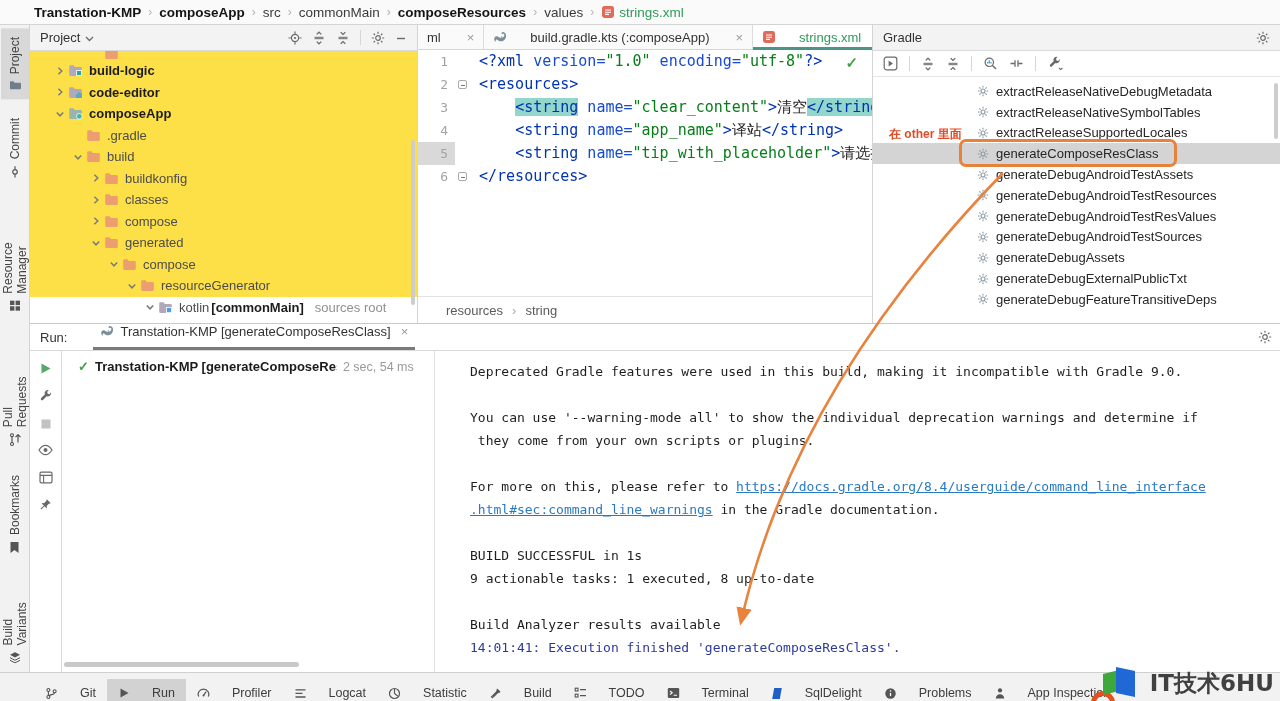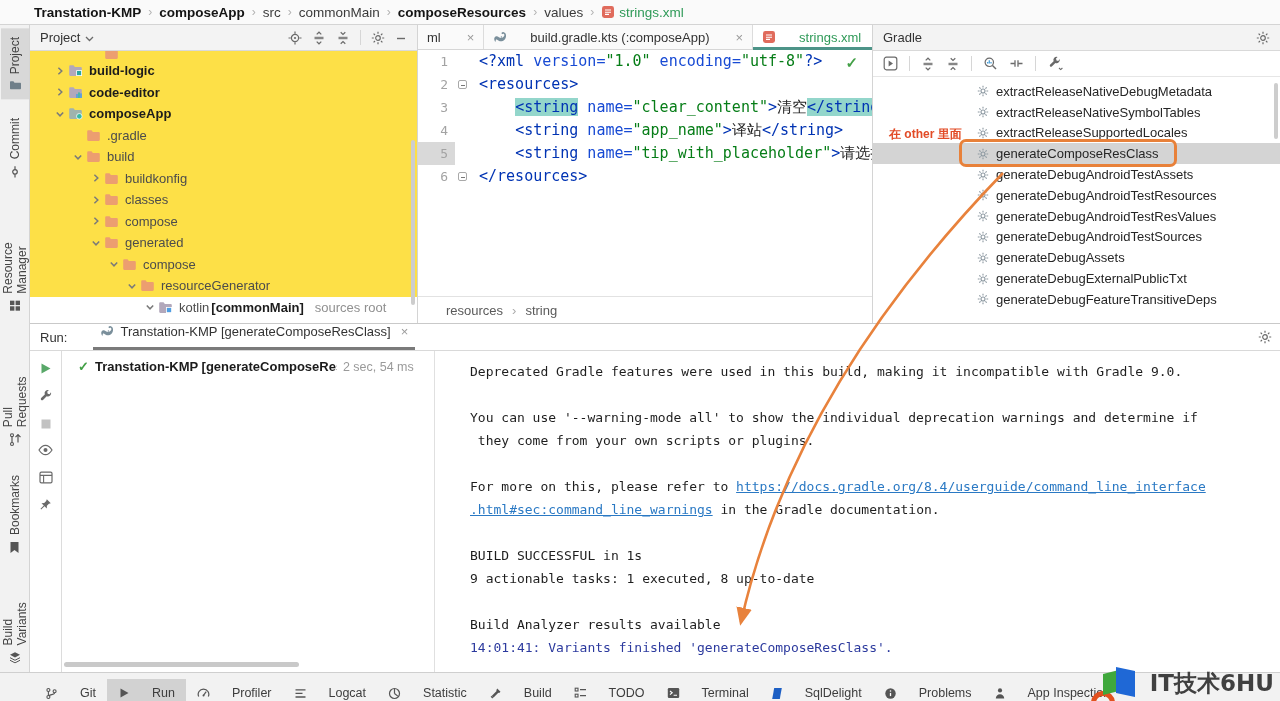--- a/index.html
+++ b/index.html
@@ -638,21 +638,21 @@
       <div class="cline">You can use '--warning-mode all' to show the individual deprecation warnings and determine if</div>
       <div class="cline"> they come from your own scripts or plugins.</div>
       <div class="cline"></div>
       <div class="cline"><span>For more on this, please refer to </span><span class="clink">https://docs.gradle.org/8.4/userguide/command_line_interface</span></div>
       <div class="cline"><span class="clink">.html#sec:command_line_warnings</span><span> in the Gradle documentation.</span></div>
       <div class="cline"></div>
       <div class="cline">BUILD SUCCESSFUL in 1s</div>
       <div class="cline">9 actionable tasks: 1 executed, 8 up-to-date</div>
       <div class="cline"></div>
       <div class="cline">Build Analyzer results available</div>
-      <div class="cline cinfo">14:01:41: Variants finished 'generateComposeResClass'.</div>
+      <div class="cline cinfo">14:01:41: Execution finished 'generateComposeResClass'.</div>
     </div>
 </div>
 
 <div id="statusbar">
     <div class="sbitem">
       <span class="ic" style="line-height: 0;"><svg width="13" height="13" viewBox="0 0 13 13" xmlns="http://www.w3.org/2000/svg">
           <circle cx="3.4" cy="3" r="1.5" fill="none" stroke="#555" stroke-width="1.1"></circle>
           <circle cx="3.4" cy="10" r="1.5" fill="none" stroke="#555" stroke-width="1.1"></circle>
           <circle cx="9.6" cy="4.2" r="1.5" fill="none" stroke="#555" stroke-width="1.1"></circle>
           <path d="M3.4 4.6v3.9M9.6 5.7c0 2.4-4.4 1.5-5.6 3.1" fill="none" stroke="#555" stroke-width="1.1"></path>

